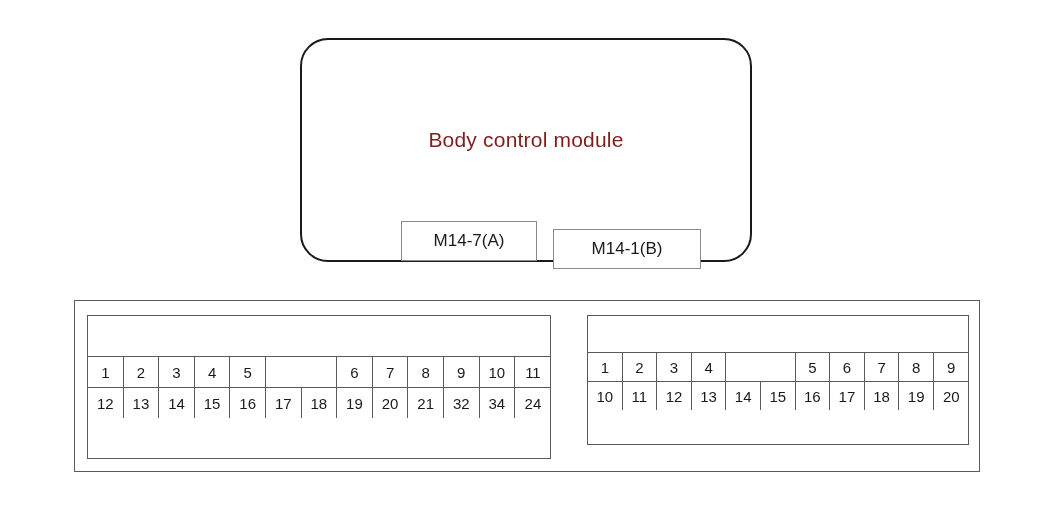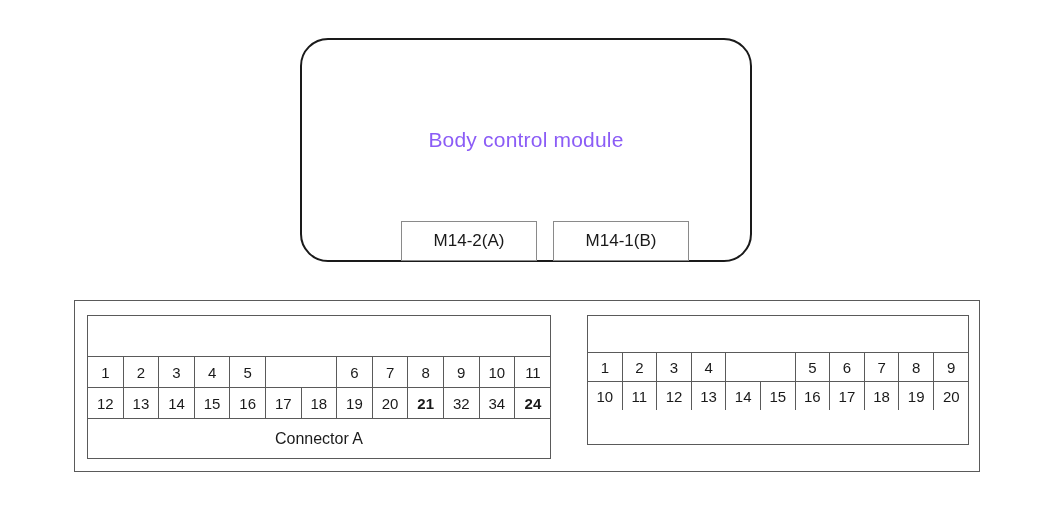--- a/index.html
+++ b/index.html
@@ -29,38 +29,38 @@
     background: #ffffff;
   }
   #module-title {
     position: absolute;
     left: 0;
     right: 0;
     top: 88px;
     text-align: center;
     font-size: 21px;
     letter-spacing: 0.2px;
-    color: #8b5cf6;
+    color: #7f1d1d;
   }
   .module-tab {
     position: absolute;
     top: 221px;
     height: 40px;
     box-sizing: border-box;
     border: 1px solid #8a8a8a;
     background: #ffffff;
     display: flex;
     align-items: center;
     justify-content: center;
     font-size: 17px;
     color: #1a1a1a;
     z-index: 3;
   }
   #tab-a { left: 401px; width: 136px; }
-  #tab-b { left: 553px; width: 136px; }
+  #tab-b { left: 553px; width: 148px; margin-top: 8px; }
 
   
   #connector-frame {
     position: absolute;
     left: 74px;
     top: 300px;
     width: 906px;
     height: 172px;
     box-sizing: border-box;
     border: 1px solid #5a5a5a;
@@ -114,21 +114,21 @@
     color: #1a1a1a;
   }
 </style>
 </head>
 <body>
 
 <div id="module">
   <div id="module-title">Body control module</div>
 </div>
 <div class="module-tab" id="tab-a">
-  <span>M14-2(A)</span>
+  <span>M14-7(A)</span>
 </div>
 <div class="module-tab" id="tab-b">
   <span>M14-1(B)</span>
 </div>
 
 <div id="connector-frame">
 
   <div class="connector-box" id="connector-a-box">
     <div class="band-top"></div>
     <div class="pin-row" id="connector-a-row-top">
@@ -148,26 +148,25 @@
     <div class="pin-row" id="connector-a-row-bottom">
         <div class="pin-cell" style="width: 35.6px; flex: 0 0 35.6px;">12</div>
         <div class="pin-cell" style="width: 35.6px; flex: 0 0 35.6px;">13</div>
         <div class="pin-cell" style="width: 35.6px; flex: 0 0 35.6px;">14</div>
         <div class="pin-cell" style="width: 35.6px; flex: 0 0 35.6px;">15</div>
         <div class="pin-cell" style="width: 35.6px; flex: 0 0 35.6px;">16</div>
         <div class="pin-cell" style="width: 35.6px; flex: 0 0 35.6px;">17</div>
         <div class="pin-cell" style="width: 35.6px; flex: 0 0 35.6px;">18</div>
         <div class="pin-cell" style="width: 35.6px; flex: 0 0 35.6px;">19</div>
         <div class="pin-cell" style="width: 35.6px; flex: 0 0 35.6px;">20</div>
-        <div class="pin-cell" style="width: 35.6px; flex: 0 0 35.6px; font-weight: bold;">21</div>
+        <div class="pin-cell" style="width: 35.6px; flex: 0 0 35.6px;">21</div>
         <div class="pin-cell" style="width: 35.6px; flex: 0 0 35.6px;">32</div>
         <div class="pin-cell" style="width: 35.6px; flex: 0 0 35.6px;">34</div>
-        <div class="pin-cell" style="width: 35.6px; flex: 0 0 35.6px; font-weight: bold;">24</div>
+        <div class="pin-cell" style="width: 35.6px; flex: 0 0 35.6px;">24</div>
       </div>
-    <div class="label-band">Connector A</div>
   </div>
 
   <div class="connector-box" id="connector-b-box">
     <div class="band-top"></div>
     <div class="pin-row" id="connector-b-row-top">
         <div class="pin-cell" style="width: 34.6px; flex: 0 0 34.6px;">1</div>
         <div class="pin-cell" style="width: 34.6px; flex: 0 0 34.6px;">2</div>
         <div class="pin-cell" style="width: 34.6px; flex: 0 0 34.6px;">3</div>
         <div class="pin-cell" style="width: 34.6px; flex: 0 0 34.6px;">4</div>
         <div class="pin-cell blank" style="width: 69.2px; flex: 0 0 69.2px;"></div>

